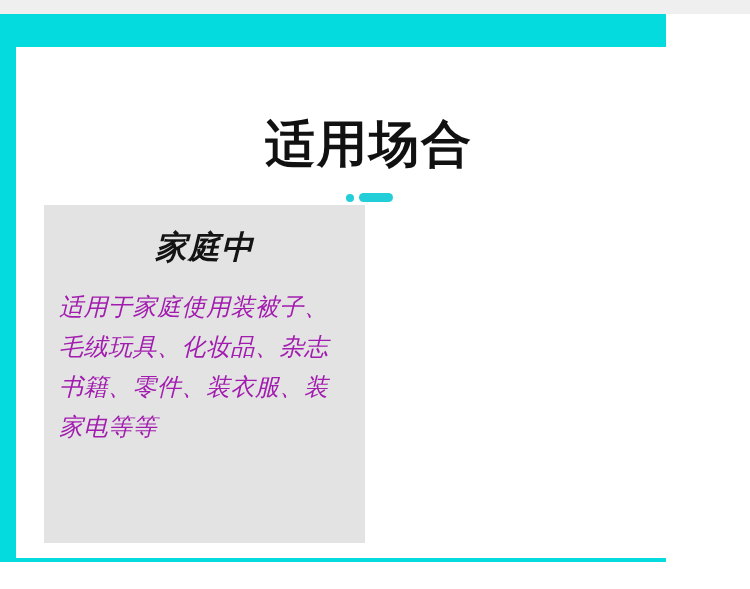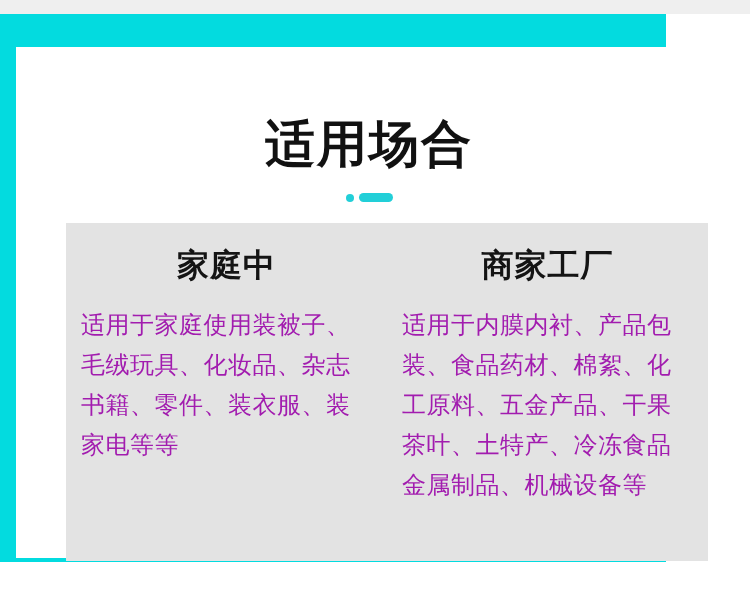--- a/index.html
+++ b/index.html
@@ -90,24 +90,25 @@
     width: 34px;
     height: 9px;
     border-radius: 5px;
     background: #22cfd8;
   }
 
   
   .cards {
     position: absolute;
     left: 28px;
-    top: 176px;
+    top: 158px;
     width: 664px;
     display: flex;
-    justify-content: flex-end;
+    justify-content: flex-start;
+    font-style: italic;
   }
   .card {
     width: 321px;
     height: 338px;
     background: #e3e3e3;
     box-sizing: border-box;
     padding: 22px 15px 0 15px;
   }
   .card-title {
     text-align: center;
@@ -142,22 +143,18 @@
       <span class="accent-bar"></span>
     </div>
 
     <div class="cards">
 
       <div class="card">
         <div class="card-title">家庭中</div>
         <div class="card-body">适用于家庭使用装被子、毛绒玩具、化妆品、杂志书籍、零件、装衣服、装家电等等</div>
       </div>
 
-      <div class="card">
-        <div class="card-title">商家工厂</div>
-        <div class="card-body">适用于内膜内衬、产品包装、食品药材、棉絮、化工原料、五金产品、干果茶叶、土特产、冷冻食品金属制品、机械设备等</div>
-      </div>
 
     </div>
   </div>
 </div>
 
 <div class="bottom-strip"></div>
 
 </body></html>

